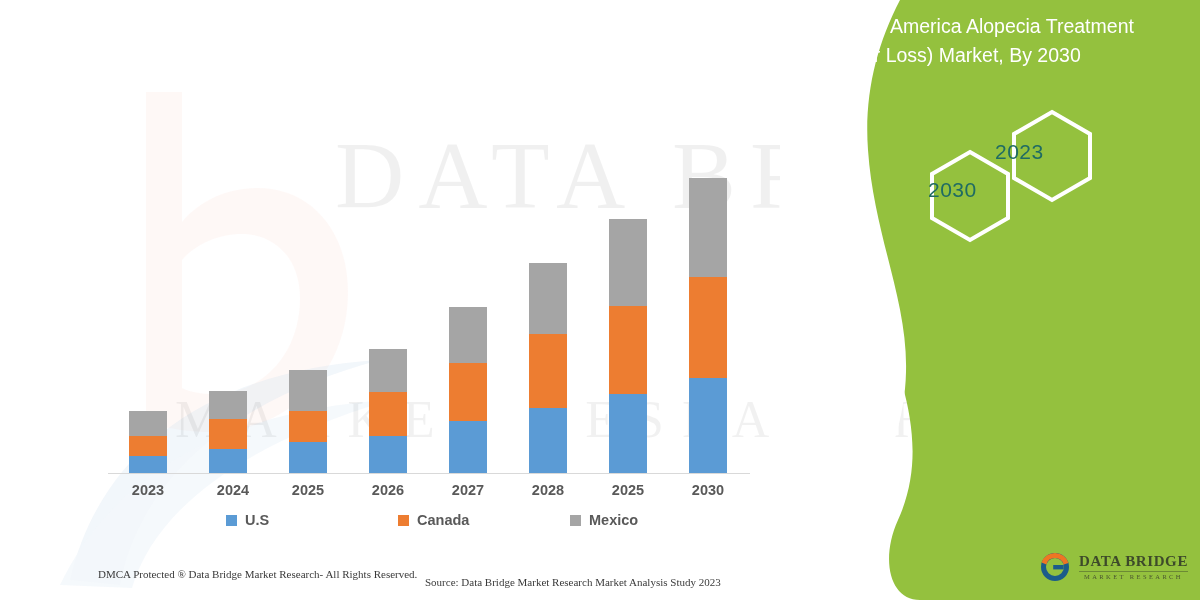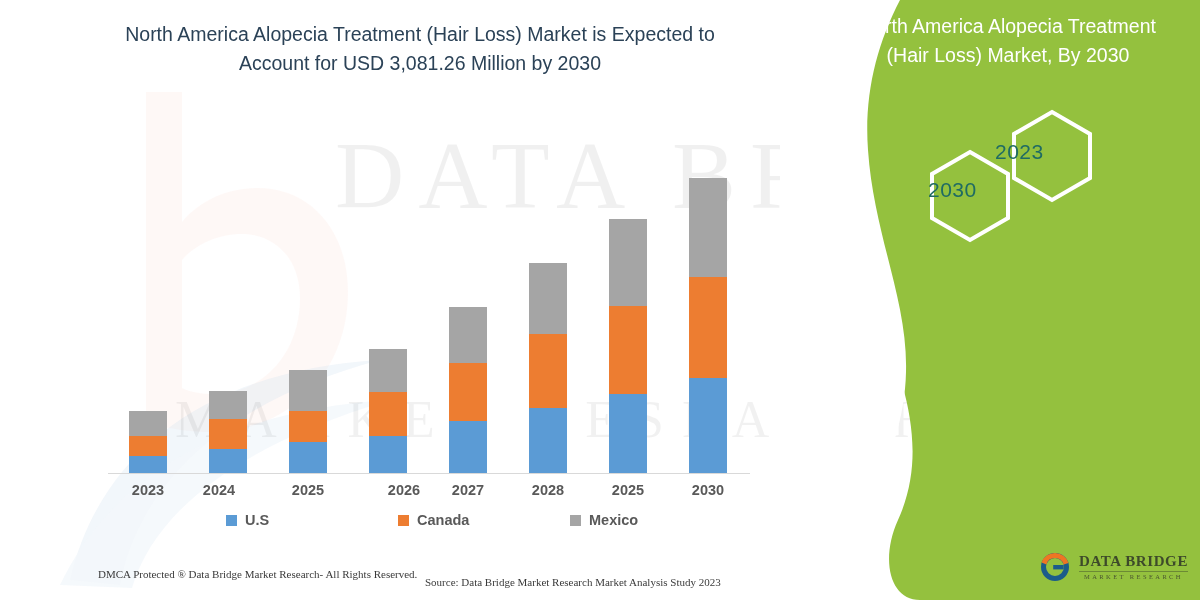--- a/index.html
+++ b/index.html
@@ -57,21 +57,21 @@
     right: 0; top: 0;
     width: 420px; height: 600px;
     overflow: hidden;
   }
   .green-panel svg { display: block; }
 
   .panel-title {
     position: absolute;
     right: 22px; top: 12px;
     width: 340px;
-    text-align: center;
+    text-align: left;
     color: #ffffff;
     font-size: 19.5px;
     line-height: 29px;
     font-weight: 400;
   }
 
   .hexes { position: absolute; left: 0; top: 0; width: 420px; height: 600px; }
   .hex-label {
     position: absolute;
     color: #1f6b63;
@@ -271,21 +271,20 @@
         <rect x="13.2" y="13" width="10.5" height="4.4" fill="#1b5c8a"></rect>
       </svg>
       <div class="brand-words">
         <span class="brand-main">DATA BRIDGE</span>
         <div class="brand-rule"></div>
         <span class="brand-sub">MARKET RESEARCH</span>
       </div>
     </div>
   </div>
 
-  <div class="main-title">North America Alopecia Treatment (Hair Loss) Market is Expected to Account for USD 3,081.26 Million by 2030</div>
 
   <div class="chart-area">
     <div class="plot" id="plot">
         <div class="bar-group" style="left: 21px;">
           <div class="seg" style="height: 25px; background: rgb(165, 165, 165);"></div>
           <div class="seg" style="height: 20px; background: rgb(237, 125, 49);"></div>
           <div class="seg" style="height: 18px; background: rgb(91, 155, 213);"></div>
         </div>
         <div class="bar-group" style="left: 101px;">
           <div class="seg" style="height: 28px; background: rgb(165, 165, 165);"></div>
@@ -319,23 +318,23 @@
         </div>
         <div class="bar-group" style="left: 581px;">
           <div class="seg" style="height: 99px; background: rgb(165, 165, 165);"></div>
           <div class="seg" style="height: 101px; background: rgb(237, 125, 49);"></div>
           <div class="seg" style="height: 96px; background: rgb(91, 155, 213);"></div>
         </div>
       </div>
     <div class="baseline"></div>
     <div class="xlabels" id="xlabels">
         <div class="xlabel" style="left: 5px;">2023</div>
-        <div class="xlabel" style="left: 76px;">2024</div>
+        <div class="xlabel" style="left: 90px;">2024</div>
         <div class="xlabel" style="left: 165px;">2025</div>
-        <div class="xlabel" style="left: 261px;">2026</div>
+        <div class="xlabel" style="left: 245px;">2026</div>
         <div class="xlabel" style="left: 325px;">2027</div>
         <div class="xlabel" style="left: 405px;">2028</div>
         <div class="xlabel" style="left: 485px;">2025</div>
         <div class="xlabel" style="left: 565px;">2030</div>
       </div>
     <div class="legend" id="legend">
         <div class="legend-item" style="left: 118px;">
           <span class="legend-swatch" style="background: rgb(91, 155, 213);"></span>
           <span class="legend-label">U.S</span>
         </div>

